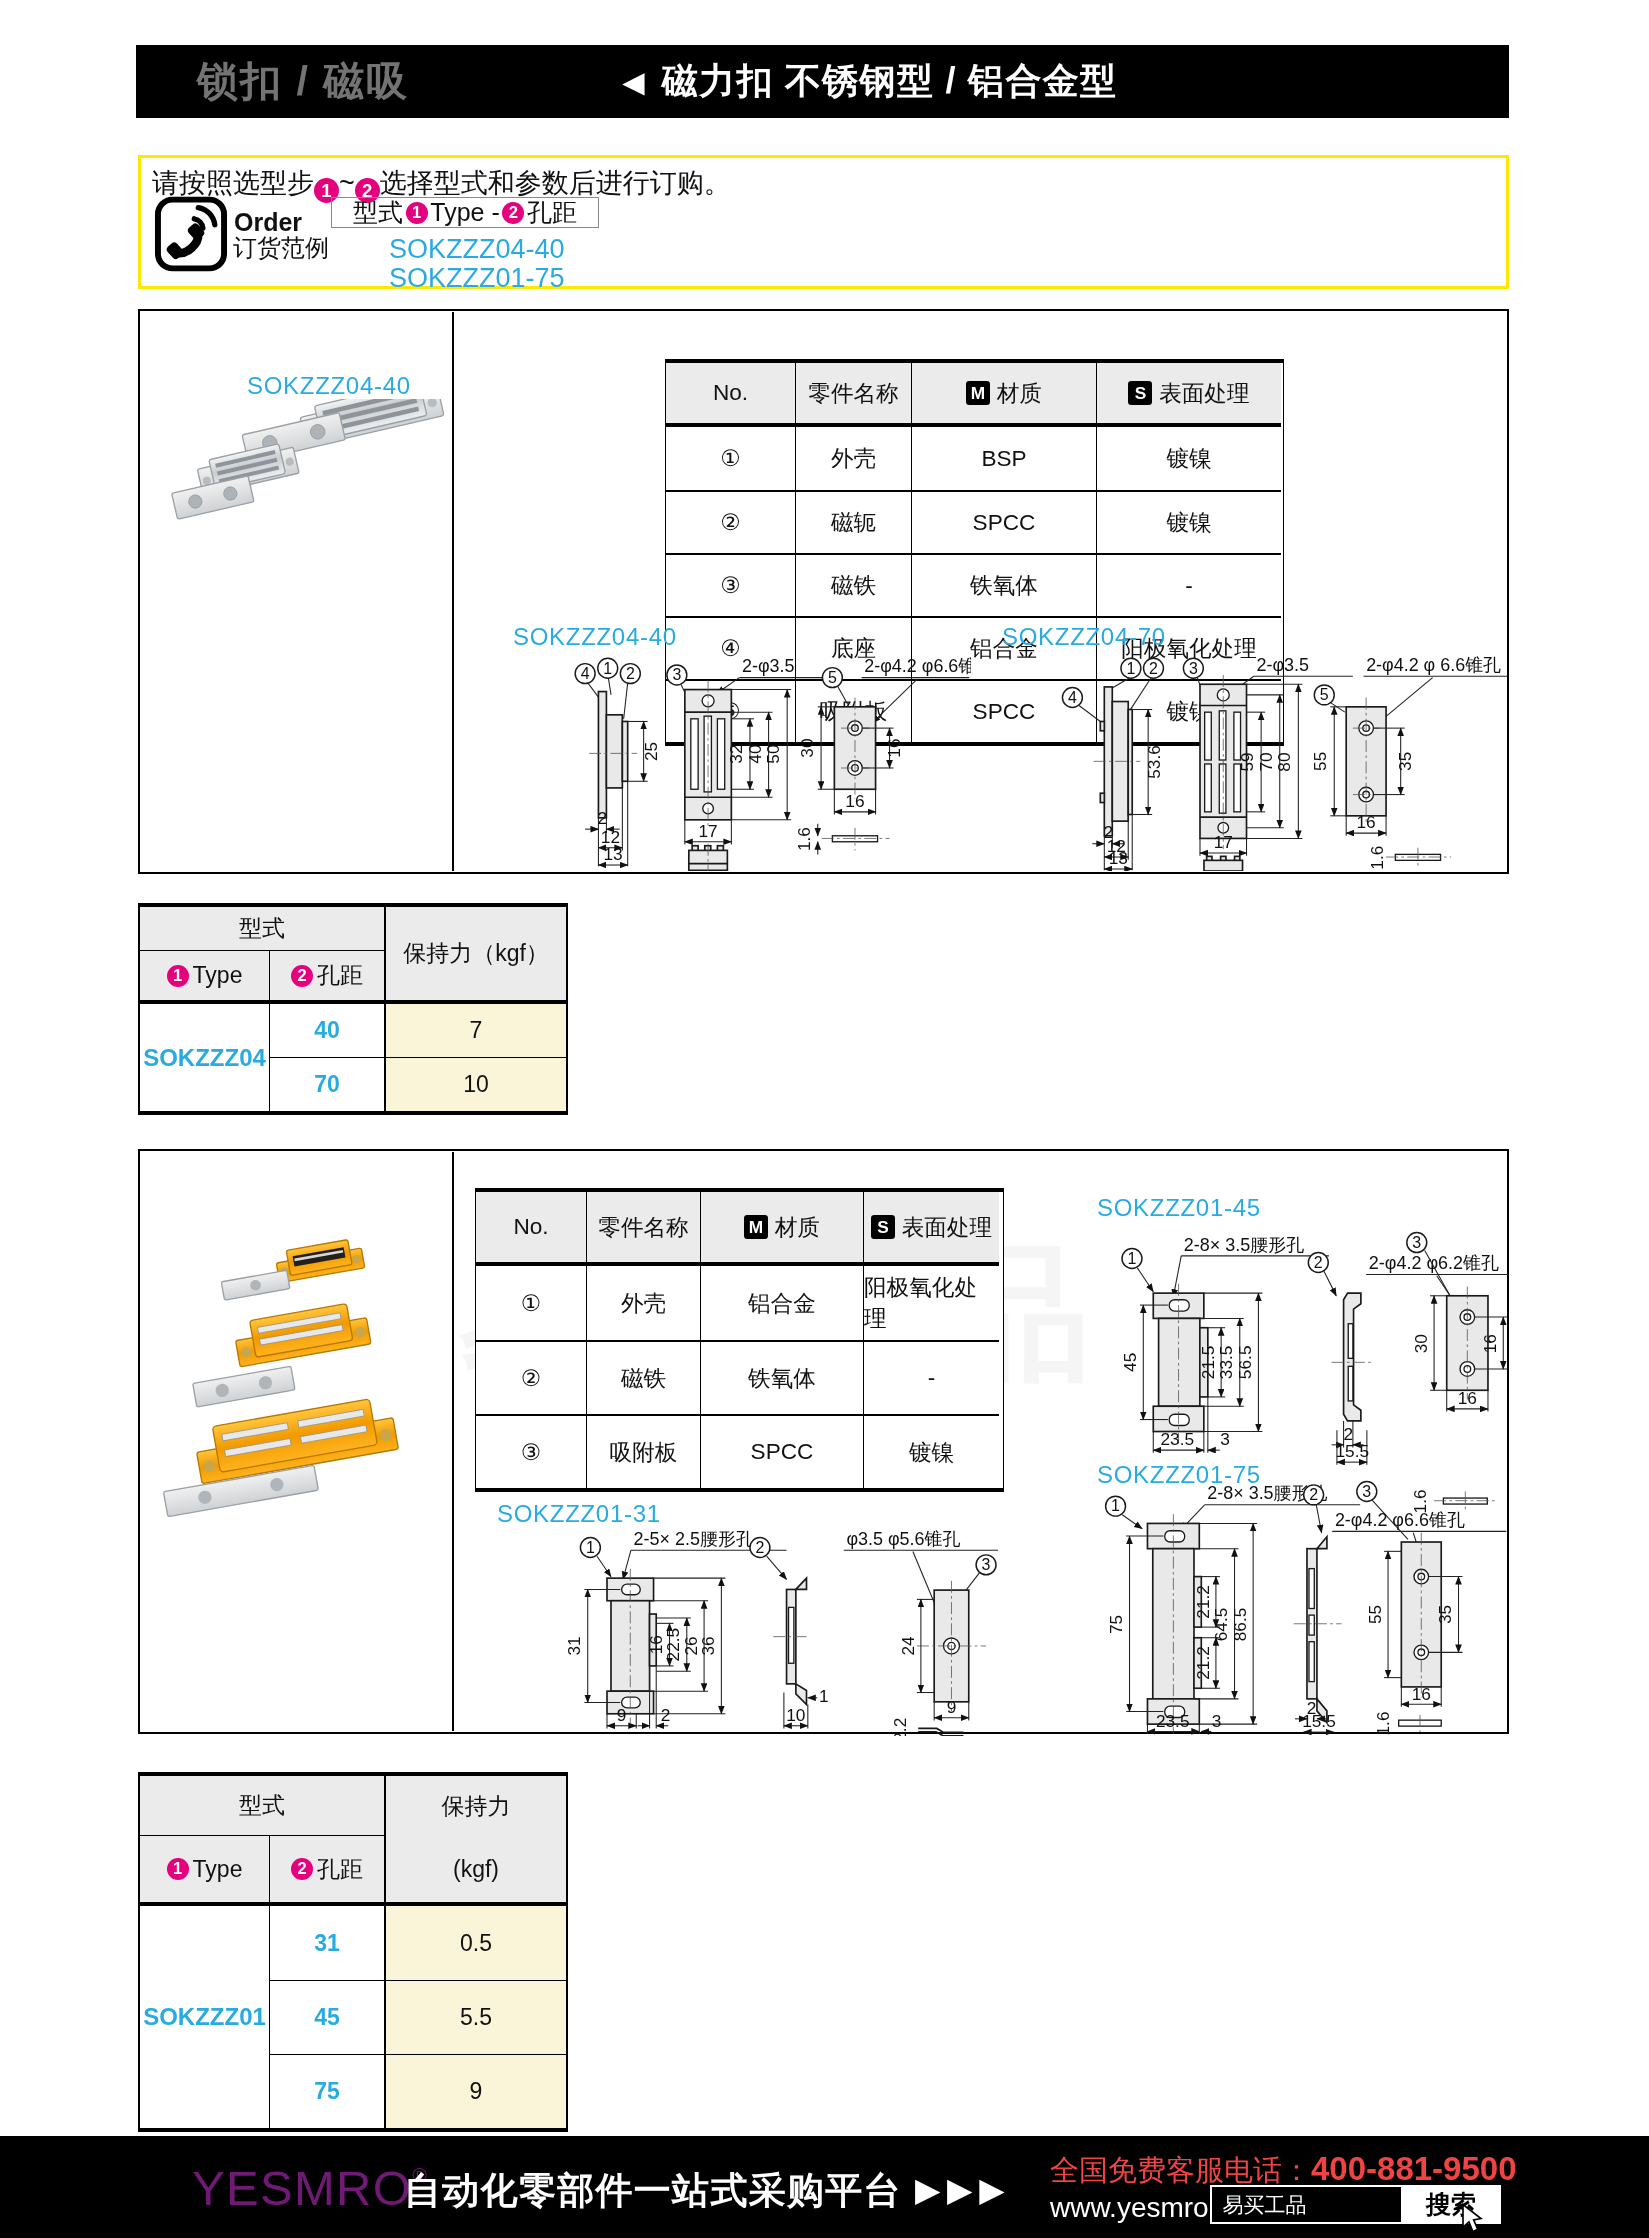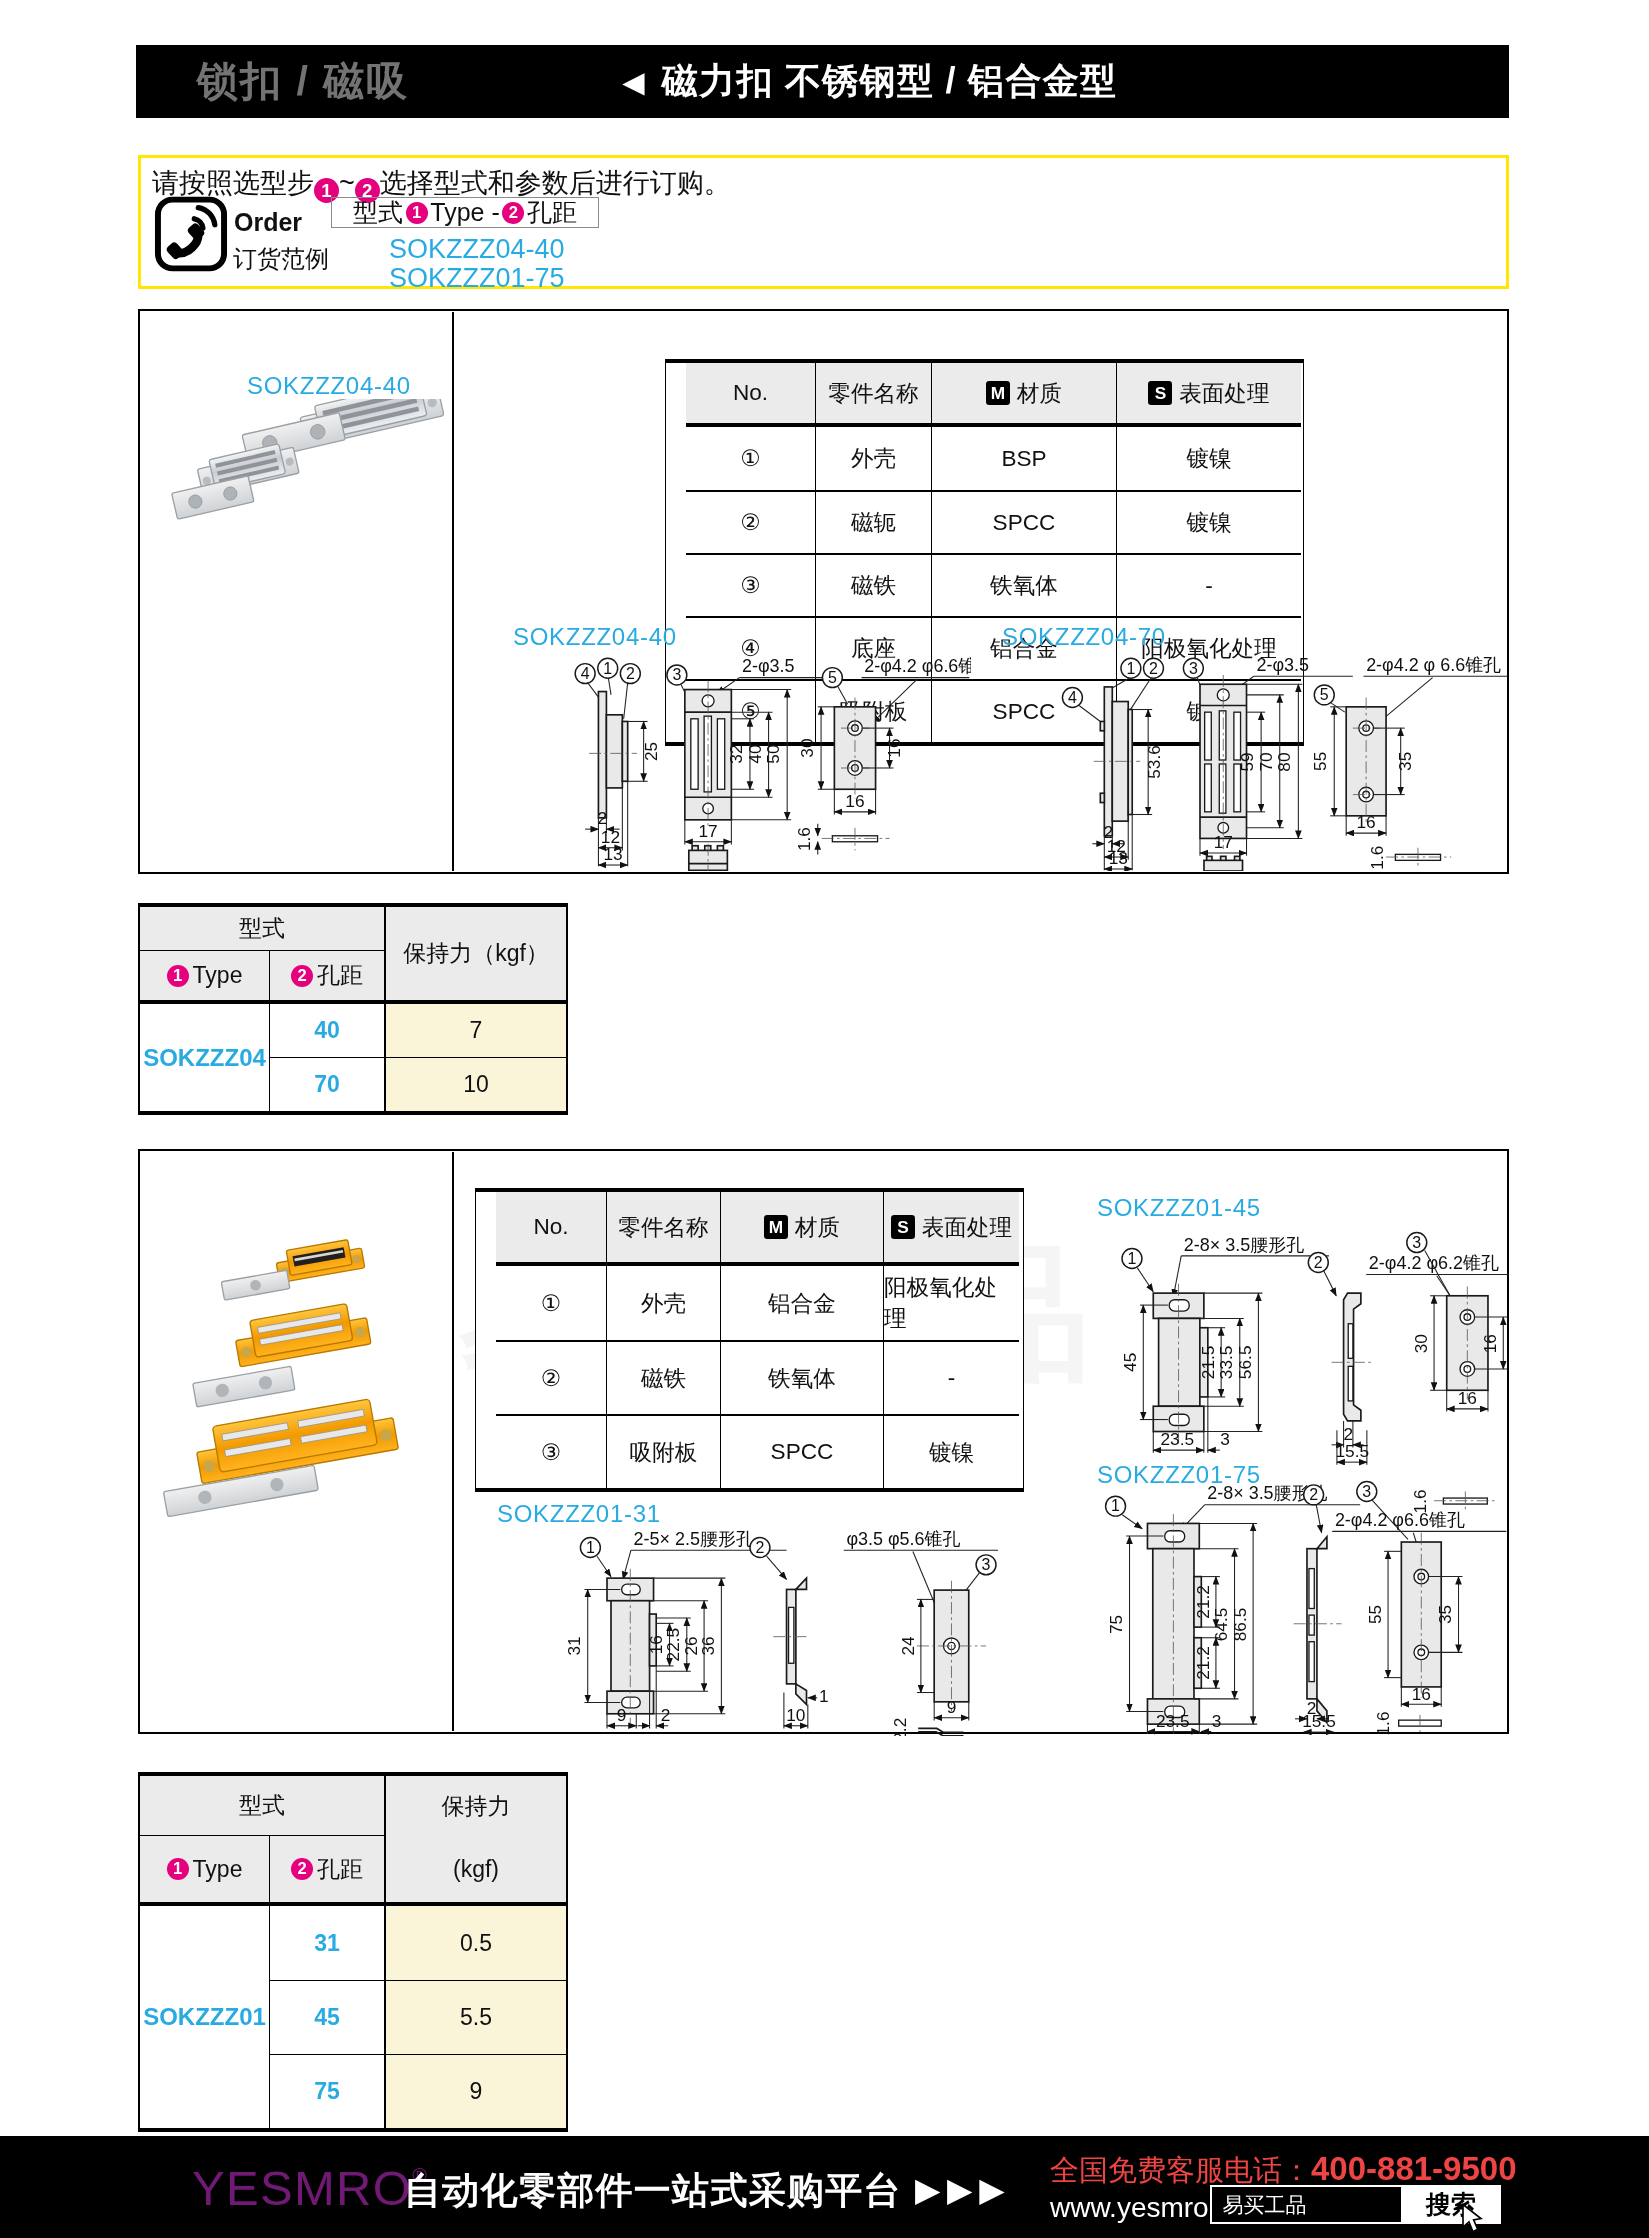--- a/index.html
+++ b/index.html
@@ -12,36 +12,36 @@
   .hdr-arrow{color:#fff;font-size:29px;margin-left:213px;}
   .hdr-title{color:#fff;font-size:36px;font-weight:bold;margin-left:17.3px;letter-spacing:1.3px;}
 
   
   .obox{left:138px;top:155px;width:1365px;height:128px;border:3.3px solid #ffe800;background:#fff;}
   .oline{left:152px;top:165px;font-size:27px;}
   .pinkc{display:inline-flex;align-items:center;justify-content:center;width:25px;height:25px;border-radius:50%;
          background:#e5007e;color:#fff;font-size:18.6px;font-weight:bold;vertical-align:-4.7px;}
   .pinkc.sm{width:22px;height:22px;font-size:16.6px;vertical-align:-4px;}
   .order-en{left:234px;top:208px;font-size:25px;font-weight:bold;}
-  .order-cn{left:233px;top:243px;font-size:24px;}
+  .order-cn{left:233px;top:232px;font-size:24px;}
   .fmtbox{left:331px;top:197px;width:266px;height:29px;border:1.3px solid #8a8a8a;font-size:25px;display:flex;
           align-items:center;justify-content:center;gap:2.7px;}
   .ex{font-size:27px;color:#29abe2;}
   .ex1{left:389px;top:234px;}
   .ex2{left:389px;top:263px;}
 
   
   .bigbox{border:2.7px solid #000;background:#fff;}
   .vdivider{position:absolute;width:2px;background:#000;}
 
   .photo-label{font-size:24px;color:#29abe2;letter-spacing:0.7px;}
   .draw-label{font-size:24px;color:#29abe2;letter-spacing:0.7px;}
 
   
-  .ptable{display:grid;border-top:4.7px solid #000;border-bottom:4.7px solid #000;border-left:1.3px solid #000;border-right:1.3px solid #000;background:#fff;padding-left:20px;}
+  .ptable{display:grid;border-top:4.7px solid #000;border-bottom:4.7px solid #000;border-left:1.3px solid #000;border-right:1.3px solid #000;background:#fff;}
   .ptable .hc{background:#ebebeb;border-bottom:4px solid #000;display:flex;align-items:center;justify-content:center;font-size:22.6px;gap:6.7px;}
   .ptable .c{display:flex;align-items:center;justify-content:center;font-size:22.6px;background:#fff;}
   .ptable .rt{border-top:2px solid #000;}
   .ptable .vl{border-left:1.3px solid #000;}
   .badge{display:inline-block;width:24px;height:24px;background:#000;color:#fff;border-radius:3.3px;font-size:17.3px;font-weight:bold;
          text-align:center;line-height:24px;}
 
   
   .stable{display:grid;border-top:4.7px solid #000;border-bottom:4.7px solid #000;border-left:2px solid #000;border-right:2px solid #000;background:#fff;}
   .stable .cell{display:flex;align-items:center;justify-content:center;font-size:23px;gap:4px;}

